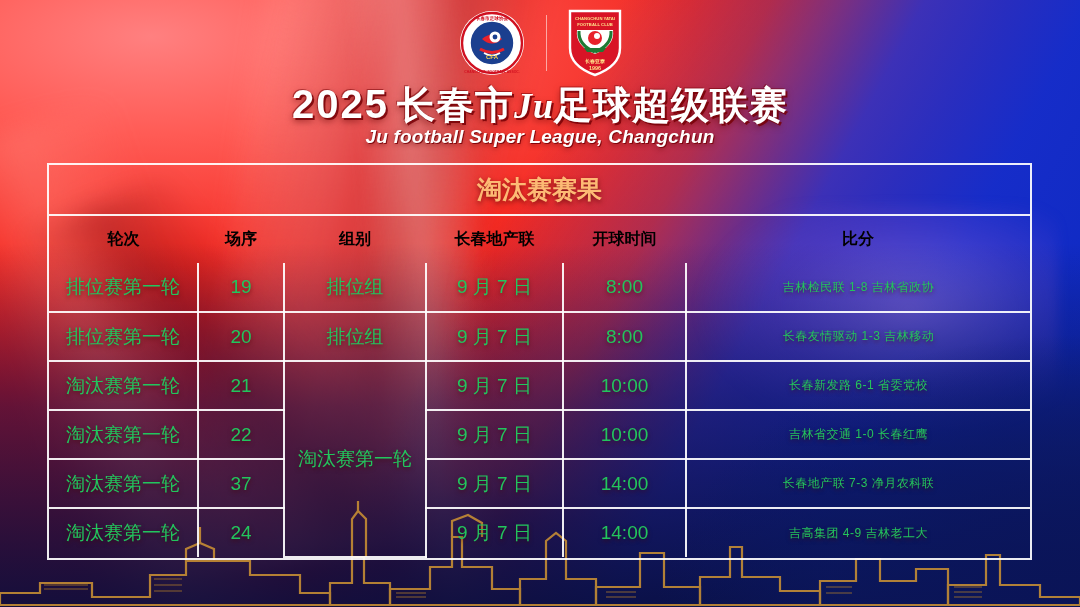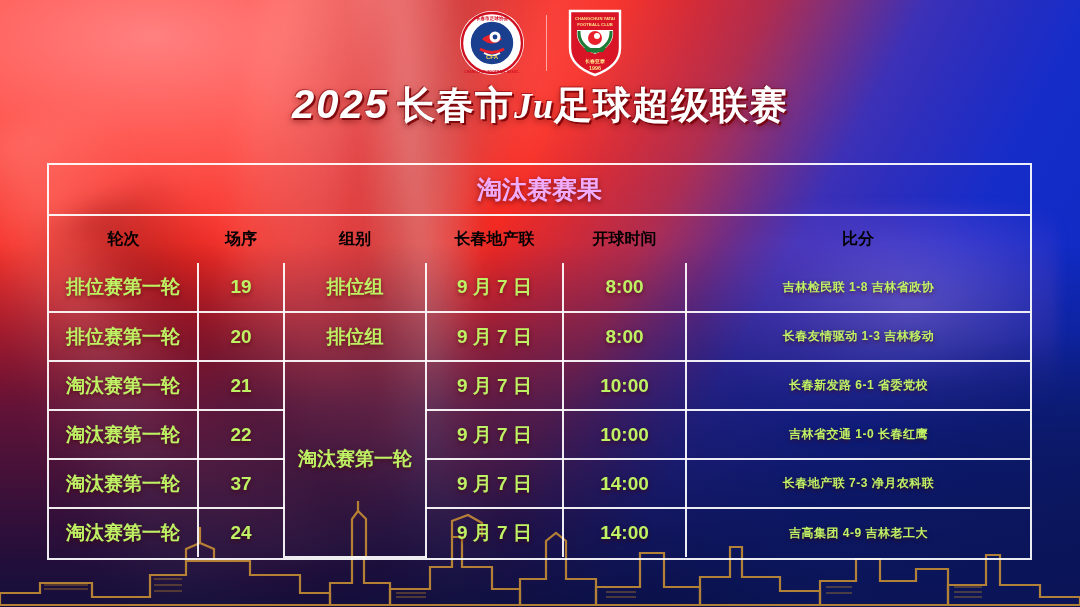--- a/index.html
+++ b/index.html
@@ -72,40 +72,40 @@
           justify-content:center; align-items:center; gap:20px; }
   .logo-divider{ width:1px; height:56px; background:rgba(255,255,255,.55); }
 
   .titlewrap{ position:absolute; left:0; top:84px; width:1080px; text-align:center; }
   .title-main{
     display:inline-block; white-space:nowrap;
     font-size:38px; font-weight:bold; color:#ffffff; letter-spacing:1px;
     line-height:1;
     text-shadow: 2px 2px 0 rgba(120,0,6,.85), -1px -1px 0 rgba(120,0,6,.5), 0 3px 7px rgba(90,0,4,.6);
   }
-  .title-main .yr{ font-size:40px; font-style:italic; letter-spacing:2px; margin-right:8px; }
+  .title-main .yr{ font-size:40px; letter-spacing:2px; margin-right:8px; }
   .title-main .ju{ font-style:italic; font-family:"Liberation Serif","DejaVu Serif",serif; font-size:36px; }
   .title-sub{
     margin-top:2px;
     font-size:19px; font-weight:bold; font-style:italic; color:#ffffff; letter-spacing:.2px;
     text-shadow: 1px 1px 0 rgba(120,0,6,.85), 0 2px 5px rgba(90,0,4,.55);
   }
 
   
   .tablewrap{ position:absolute; left:47px; top:163px; width:985px; height:397px;
               border:2px solid rgba(255,255,255,.92); }
   table{ width:100%; height:100%; border-collapse:collapse; table-layout:fixed; }
   caption, .caption-row td{
-    color:#f0abfc; font-size:25px; font-weight:bold; text-align:center;
+    color:#fdba74; font-size:25px; font-weight:bold; text-align:center;
     text-shadow:0 2px 5px rgba(70,0,4,.65);
   }
   .caption-row td{ height:50px; border-bottom:2px solid rgba(255,255,255,.92); }
 
   tbody td{
-    height:49px; color:#bef264; font-size:19px; font-weight:bold; text-align:center;
+    height:49px; color:#22c55e; font-size:19px; font-weight:normal; text-align:center;
     border-bottom:2px solid rgba(255,255,255,.92);
     border-right:2px solid rgba(255,255,255,.92);
     text-shadow:0 2px 4px rgba(70,0,4,.6);
     white-space:nowrap;
   }
   tbody tr:last-child td{ border-bottom:none; }
   tbody td:last-child{ border-right:none; }
   td.score{ font-size:12px; letter-spacing:.5px; }
 
   
@@ -193,20 +193,21 @@
         <path d="M17,40 H39 L36,44 H20 Z" fill="#1e7a34"></path>
         <text x="28" y="55" font-size="5" font-weight="bold" fill="#ffe08a" text-anchor="middle" font-family="'DejaVu Sans',sans-serif">长春亚泰</text>
         <text x="28" y="62" font-size="5.4" font-weight="bold" fill="#ffe08a" text-anchor="middle" font-family="'Liberation Sans',sans-serif">1996</text>
       </svg>
     </div>
 
     <div class="titlewrap">
       <div class="title-main">
         <span class="yr">2025</span><span>长春市</span><span class="ju">Ju</span><span>足球超级联赛</span>
       </div>
+      <div class="title-sub"><span class="ju">Ju</span><span> football Super League, Changchun</span></div>
     </div>
   </div>
 
   <div class="tablewrap">
     <table>
       <colgroup>
         <col class="c-round">
           <col class="c-no">
           <col class="c-group">
         <col class="c-date">

